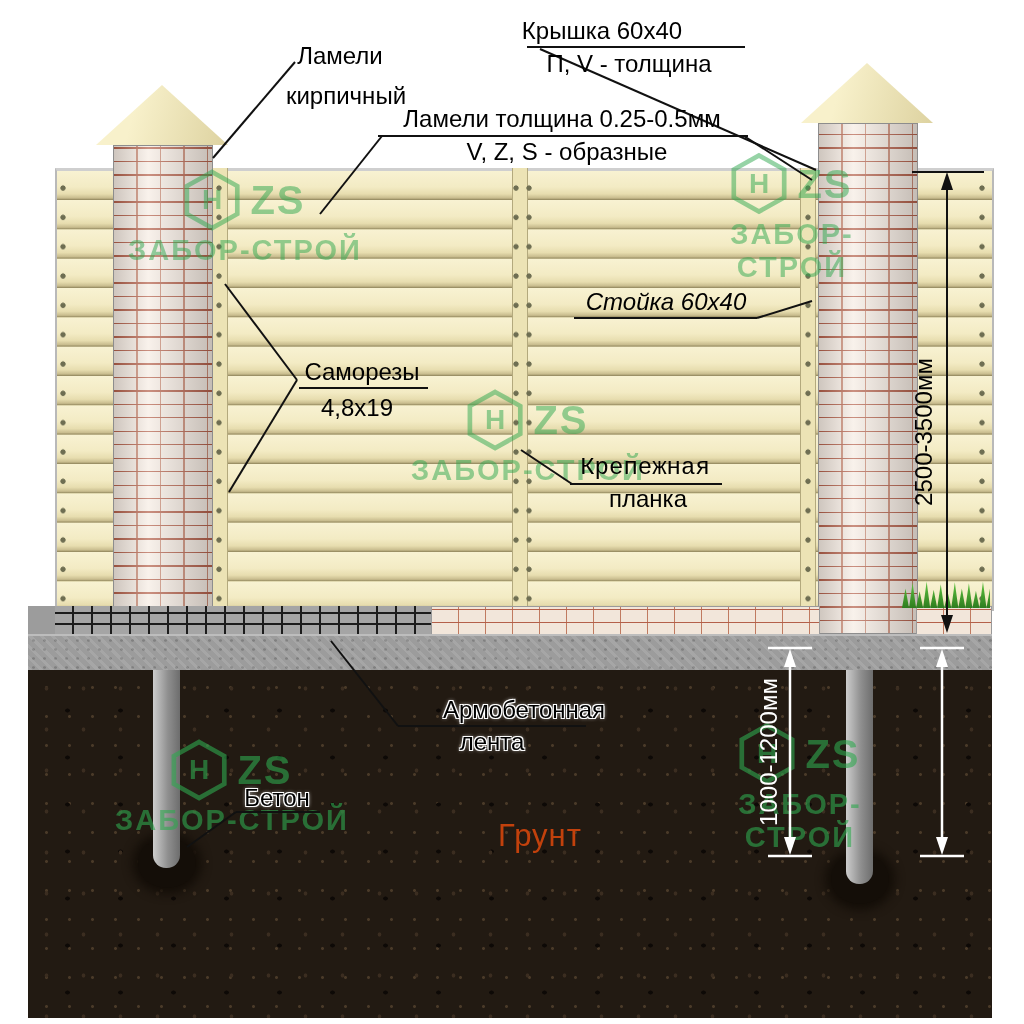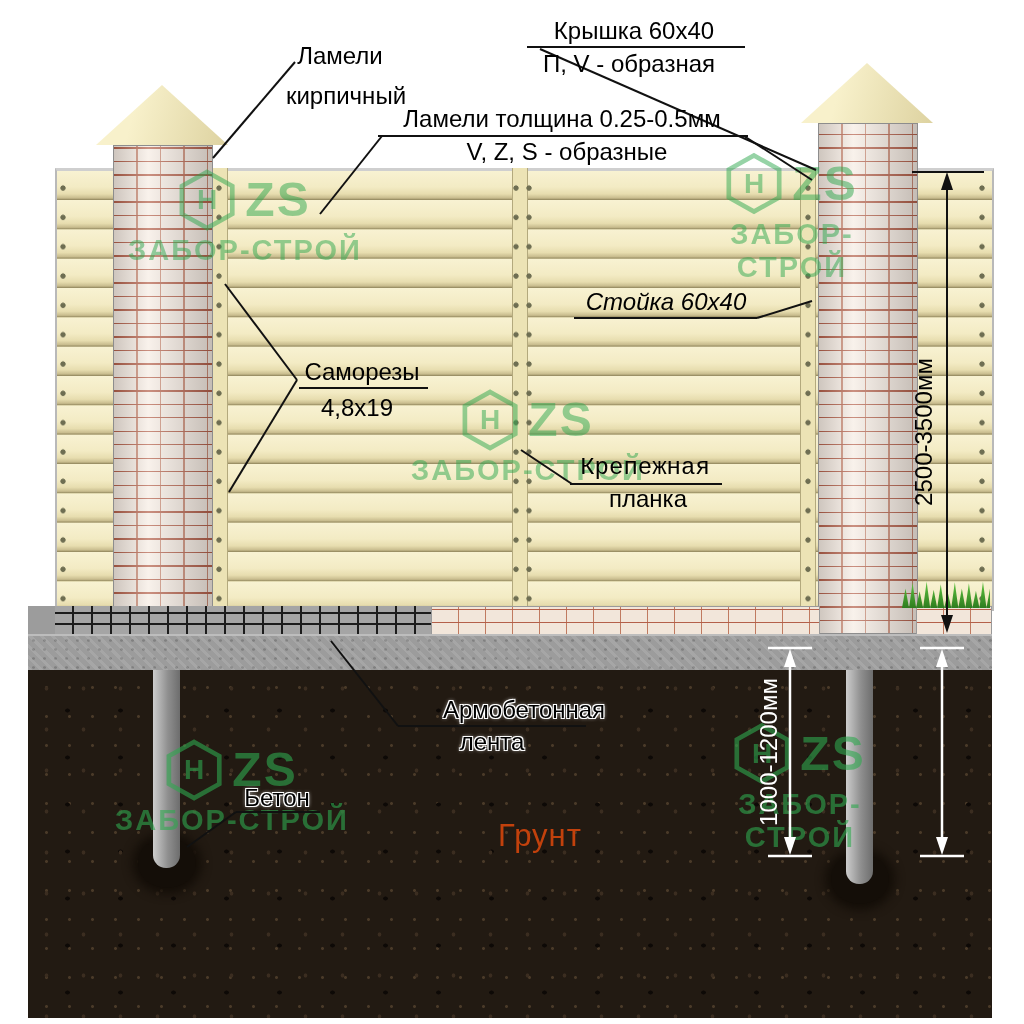--- a/index.html
+++ b/index.html
@@ -56,21 +56,21 @@
     border-radius:0 0 13px 13px;}
   .grass{position:absolute;left:902px;top:580px;width:88px;height:28px;
     background:linear-gradient(180deg,#63c943,#2e7d1f);
     clip-path:polygon(0 100%,4% 30%,8% 100%,12% 10%,16% 100%,20% 40%,24% 100%,28% 5%,32% 100%,
       36% 35%,40% 100%,44% 15%,48% 100%,52% 45%,56% 100%,60% 8%,64% 100%,68% 30%,72% 100%,
       76% 12%,80% 100%,84% 38%,88% 100%,92% 6%,96% 100%,100% 30%,100% 100%);}
 
   
   .wm{position:absolute;transform:translate(-50%,-50%);color:#2fa84f;opacity:.5;text-align:center;}
   .wm-top{display:flex;align-items:center;justify-content:center;gap:10px;}
-  .wm-zs{font-size:48px;font-weight:bold;letter-spacing:2px;line-height:1;}
+  .wm-zs{font-size:40px;font-weight:bold;letter-spacing:2px;line-height:1;}
   .wm-brand{font-size:29px;font-weight:bold;letter-spacing:2px;margin-top:3px;}
 
   
   .lbl{position:absolute;transform:translate(-50%,-50%);font-size:24px;color:#000;white-space:nowrap;}
   .lbl.halo{text-shadow:-1px -1px 0 #fff,1px -1px 0 #fff,-1px 1px 0 #fff,1px 1px 0 #fff,0 0 4px #fff;}
   .lbl.rot{transform:translate(-50%,-50%) rotate(-90deg);}
   .lbl.white{color:#fff;}
   .lbl.big{font-size:31px;color:#c2410c;letter-spacing:1px;}
 
   .overlay{position:absolute;left:0;top:0;pointer-events:none;}
@@ -197,22 +197,22 @@
       <line x1="920" y1="648" x2="964" y2="648"></line>
       <line x1="942" y1="663" x2="942" y2="842"></line>
       <line x1="920" y1="856" x2="964" y2="856"></line>
     </g>
     <polygon points="942,649 936,667 948,667" fill="#fff"></polygon>
     <polygon points="942,855 936,837 948,837" fill="#fff"></polygon>
   </svg>
 
   <div class="lbl" style="left:340px;top:56px;">Ламели</div>
   <div class="lbl" style="left:346px;top:96px;">кирпичный</div>
-  <div class="lbl" style="left:634px;top:31px;">Крышка 60х40</div>
-  <div class="lbl" style="left:629px;top:64px;">П, V - образная</div>
+  <div class="lbl" style="left:602px;top:31px;">Крышка 60х40</div>
+  <div class="lbl" style="left:629px;top:64px;">П, V - толщина</div>
   <div class="lbl" style="left:562px;top:119px;">Ламели толщина 0.25-0.5мм</div>
   <div class="lbl" style="left:567px;top:152px;">V, Z, S - образные</div>
   <div class="lbl" style="left:666px;top:302px;font-style:italic;">Стойка 60х40</div>
   <div class="lbl" style="left:362px;top:372px;">Саморезы</div>
   <div class="lbl" style="left:357px;top:408px;">4,8х19</div>
   <div class="lbl" style="left:645px;top:467px;font-family:Liberation Mono, monospace;">Крепежная</div>
   <div class="lbl" style="left:648px;top:499px;">планка</div>
   <div class="lbl halo" style="left:492px;top:710px;margin-left:32px;">Армобетонная</div>
   <div class="lbl halo" style="left:492px;top:742px;">лента</div>
   <div class="lbl halo" style="left:277px;top:798px;">Бетон</div>

